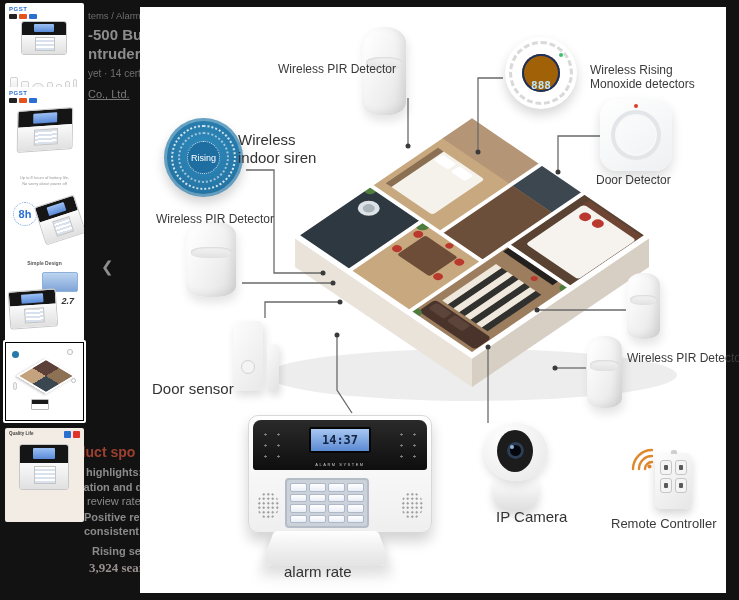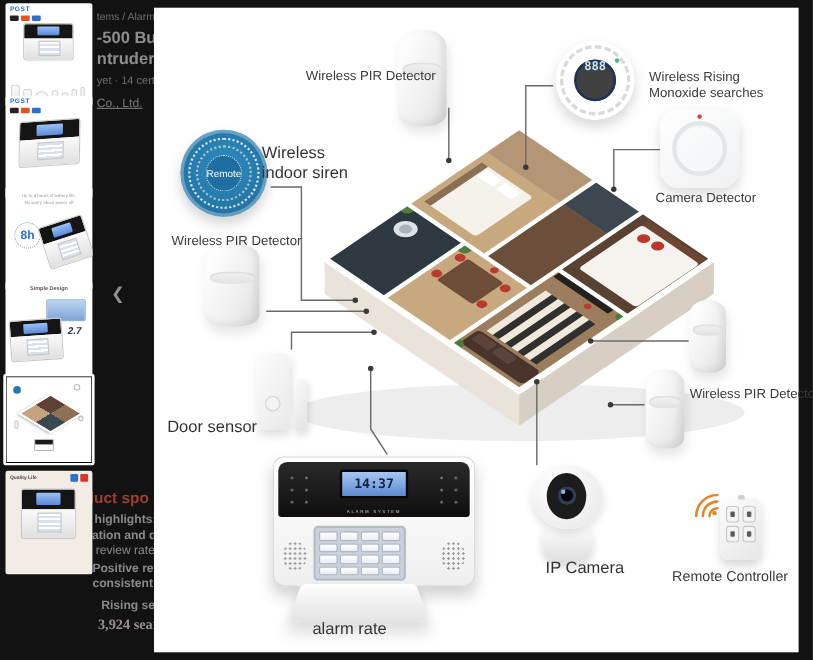--- a/index.html
+++ b/index.html
@@ -82,22 +82,22 @@
 
   .siren { border-radius:50%; background:radial-gradient(circle at 50% 42%, #2f8dbf 0%, #2679a9 55%, #1f6a97 100%);
     box-shadow:0 6px 12px rgba(0,0,0,.18), inset 0 0 0 3px rgba(255,255,255,.3); }
   .siren::before { content:""; position:absolute; inset:7px; border-radius:50%; border:2px dotted rgba(255,255,255,.8); }
   .siren::after  { content:""; position:absolute; inset:14px; border-radius:50%; border:2px dotted rgba(255,255,255,.55); }
   .siren-core { position:absolute; inset:23px; border-radius:50%; background:#1e6ea2; border:1px dotted rgba(255,255,255,.85);
     display:flex; align-items:center; justify-content:center; color:#fff; font-size:9px; }
 
   .co { border-radius:50%; background:#fff; box-shadow:0 6px 12px rgba(0,0,0,.16); }
   .co::before { content:""; position:absolute; inset:4px; border-radius:50%; border:3px dashed #d9d9d9; }
-  .co-core { position:absolute; inset:17px; border-radius:50%; background:#404040;
-    display:flex; align-items:flex-start; justify-content:center; box-shadow:inset 0 0 0 2px #1b2f60; }
+  .co-core { position:absolute; inset:17px; border-radius:50%; background:#a16207;
+    display:flex; align-items:flex-end; justify-content:center; box-shadow:inset 0 0 0 2px #1b2f60; }
   .co-display { color:#bfe8ff; font-family:"DejaVu Sans Mono", monospace; font-size:11px; font-weight:bold; }
   .co-led { position:absolute; right:14px; top:16px; width:4px; height:4px; border-radius:50%; background:#39c26b; }
 
   .smoke { border-radius:24%; background:linear-gradient(145deg,#ffffff,#eef0f2); box-shadow:0 6px 12px rgba(0,0,0,.14); }
   .smoke::before { content:""; position:absolute; inset:11px; border-radius:50%; border:4px solid #e3e6e9;
     box-shadow:inset 0 0 0 2px #f7f8f9; }
   .smoke-dot { position:absolute; top:5px; left:50%; margin-left:-2px; width:4px; height:4px; border-radius:50%; background:#e03b2f; }
 
   .door-main { border-radius:5px; background:linear-gradient(120deg,#fdfdfd,#e8e8e8); box-shadow:2px 5px 9px rgba(0,0,0,.13); }
   .door-btn { position:absolute; left:50%; top:56%; width:14px; height:14px; margin-left:-7px; border-radius:50%;
@@ -338,21 +338,21 @@
     </div>
     <span class="co-led"></span>
   </div>
 
   <div class="dev smoke" style="left:460px; top:92px; width:72px; height:72px;">
     <span class="smoke-dot"></span>
   </div>
 
   <div class="dev siren" style="left:24px; top:111px; width:79px; height:79px;">
     <div class="siren-core">
-      <span>Remote</span>
+      <span>Rising</span>
     </div>
   </div>
 
   <div class="dev pir" style="left:46px; top:214px; width:50px; height:76px;"></div>
 
   <div class="dev door-main" style="left:93px; top:314px; width:30px; height:70px;">
     <span class="door-btn"></span>
   </div>
   <div class="dev door-strip" style="left:127px; top:337px; width:12px; height:48px;"></div>
 
@@ -404,22 +404,22 @@
       <i class="rbtn"></i>
       <i class="rbtn"></i>
     </div>
   </div>
 
   <div class="dev pir" style="left:487px; top:266px; width:33px; height:66px;"></div>
   <div class="dev pir" style="left:447px; top:329px; width:35px; height:72px;"></div>
 
   <div class="lbl" style="left:138px; top:55px;">Wireless PIR Detector</div>
   <div class="lbl" style="left:450px; top:56px;">Wireless Rising</div>
-  <div class="lbl" style="left:450px; top:70px;">Monoxide searches</div>
-  <div class="lbl" style="left:456px; top:166px;">Camera Detector</div>
+  <div class="lbl" style="left:450px; top:70px;">Monoxide detectors</div>
+  <div class="lbl" style="left:456px; top:166px;">Door Detector</div>
   <div class="lbl lbl-lg" style="left:98px; top:124px;">Wireless</div>
   <div class="lbl lbl-lg" style="left:98px; top:142px;">indoor siren</div>
   <div class="lbl" style="left:16px; top:205px;">Wireless PIR Detector</div>
   <div class="lbl lbl-lg" style="left:12px; top:373px;">Door sensor</div>
   <div class="lbl lbl-lg" style="left:144px; top:556px;">alarm rate</div>
   <div class="lbl lbl-lg" style="left:344px; top:501px;margin-left:12px;">IP Camera</div>
   <div class="lbl" style="left:471px; top:509px; font-size:13px;">Remote Controller</div>
   <div class="lbl" style="left:487px; top:344px;">Wireless PIR Detector</div>
 </div>
 

